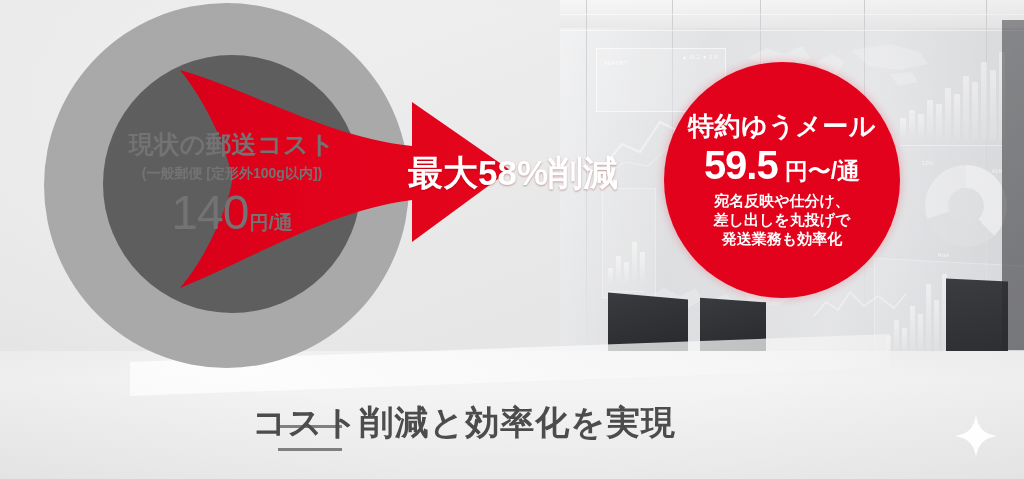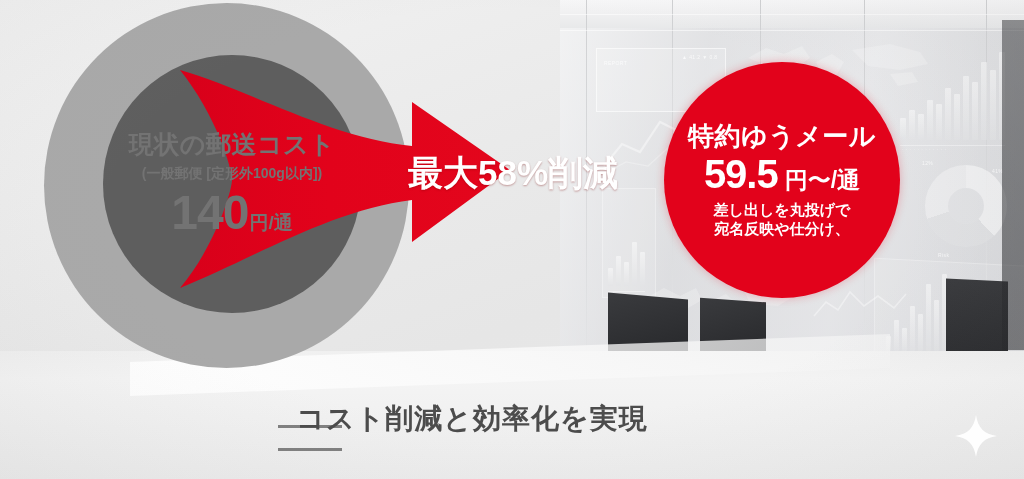--- a/index.html
+++ b/index.html
@@ -58,21 +58,21 @@
     border-radius:50%;background:#a9a9a9;}
   .circle-inner{position:absolute;left:103px;top:55px;width:258px;height:258px;
     border-radius:50%;background:#5e5e5e;}
   .left-text{position:absolute;left:103px;top:55px;width:258px;height:258px;
     display:flex;flex-direction:column;align-items:center;justify-content:center;
     color:#737373;text-align:center;z-index:6;pointer-events:none;}
   .lt-title{font-size:25px;font-weight:700;letter-spacing:.5px;line-height:1.1;}
   .lt-sub{font-size:14px;font-weight:700;margin-top:8px;line-height:1.1;}
   .lt-price{margin-top:8px;display:flex;align-items:baseline;
             justify-content:center;line-height:1;}
-  .lt-num{font-size:48px;font-weight:700;letter-spacing:-1px;}
+  .lt-num{font-size:48px;font-weight:400;letter-spacing:-1px;}
   .lt-unit{font-size:19px;font-weight:700;margin-left:1px;}
 
   
   .arrow-svg{position:absolute;left:180px;top:60px;width:500px;height:245px;
              z-index:4;}
 
   .arrow-label{position:absolute;left:408px;top:155px;z-index:7;
     color:#ffffff;font-size:35px;font-weight:700;letter-spacing:0px;
     white-space:nowrap;line-height:1;
     text-shadow:0 1px 2px rgba(120,0,0,.35);}
@@ -86,22 +86,22 @@
     color:#fff;text-align:center;z-index:6;pointer-events:none;}
   .rt-title{font-size:26px;font-weight:700;letter-spacing:.5px;line-height:1.1;}
   .rt-price{display:flex;align-items:baseline;justify-content:flex-start;
             line-height:1;margin-top:4px;}
   .rt-num{font-size:40px;font-weight:700;letter-spacing:-1px;}
   .rt-unit{font-size:23px;font-weight:700;margin-left:7px;}
   .rt-desc{font-size:15px;font-weight:700;line-height:1.28;margin-top:6px;}
 
   
   .caption{position:absolute;left:0;top:400px;width:928px;text-align:center;
-    font-size:28px;font-weight:700;color:#4c4c4c;letter-spacing:1px;
-    z-index:8;padding-left:8px;}
+    font-size:34px;font-weight:700;color:#4c4c4c;letter-spacing:1px;
+    z-index:8;}
 
   .sparkle{position:absolute;left:955px;top:415px;width:42px;height:42px;
            z-index:8;}
   .vignette{position:absolute;inset:0;pointer-events:none;
     background:radial-gradient(ellipse at 50% 45%,rgba(255,255,255,0) 55%,
                rgba(150,150,150,.10) 100%);}
 </style>
 </head>
 <body>
 
@@ -247,22 +247,23 @@
   </div>
 
   <div class="circle-red"></div>
   <div class="right-text">
     <div class="rt-title">特約ゆうメール</div>
     <div class="rt-price">
       <span class="rt-num">59.5</span>
       <span class="rt-unit">円〜/通</span>
     </div>
     <div class="rt-desc">
+      <div>宛名反映や仕分け、</div>
       <div>差し出しを丸投げで</div>
-      <div>宛名反映や仕分け、</div>
+      <div>発送業務も効率化</div>
     </div>
   </div>
 
   <div class="caption">コスト削減と効率化を実現</div>
 
   <svg class="sparkle" viewBox="0 0 42 42">
     <path d="M21 0 C23 13 29 19 42 21 C29 23 23 29 21 42 C19 29 13 23 0 21 C13 19 19 13 21 0 Z" fill="#ffffff" opacity=".95"></path>
   </svg>
 
   <div class="vignette"></div>

